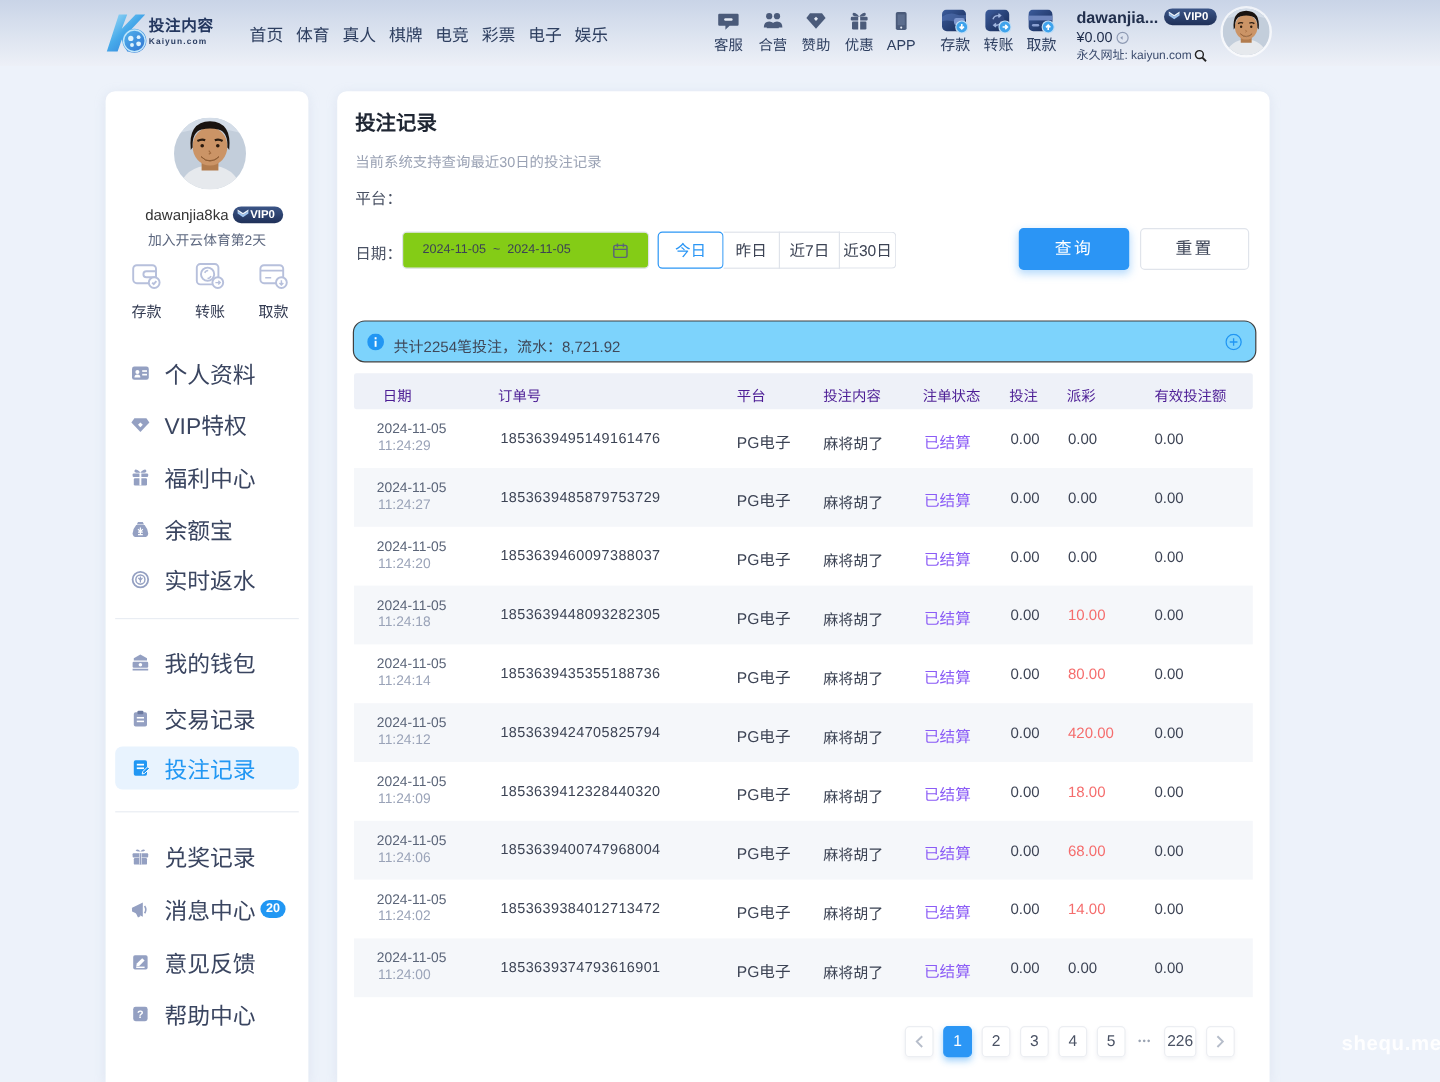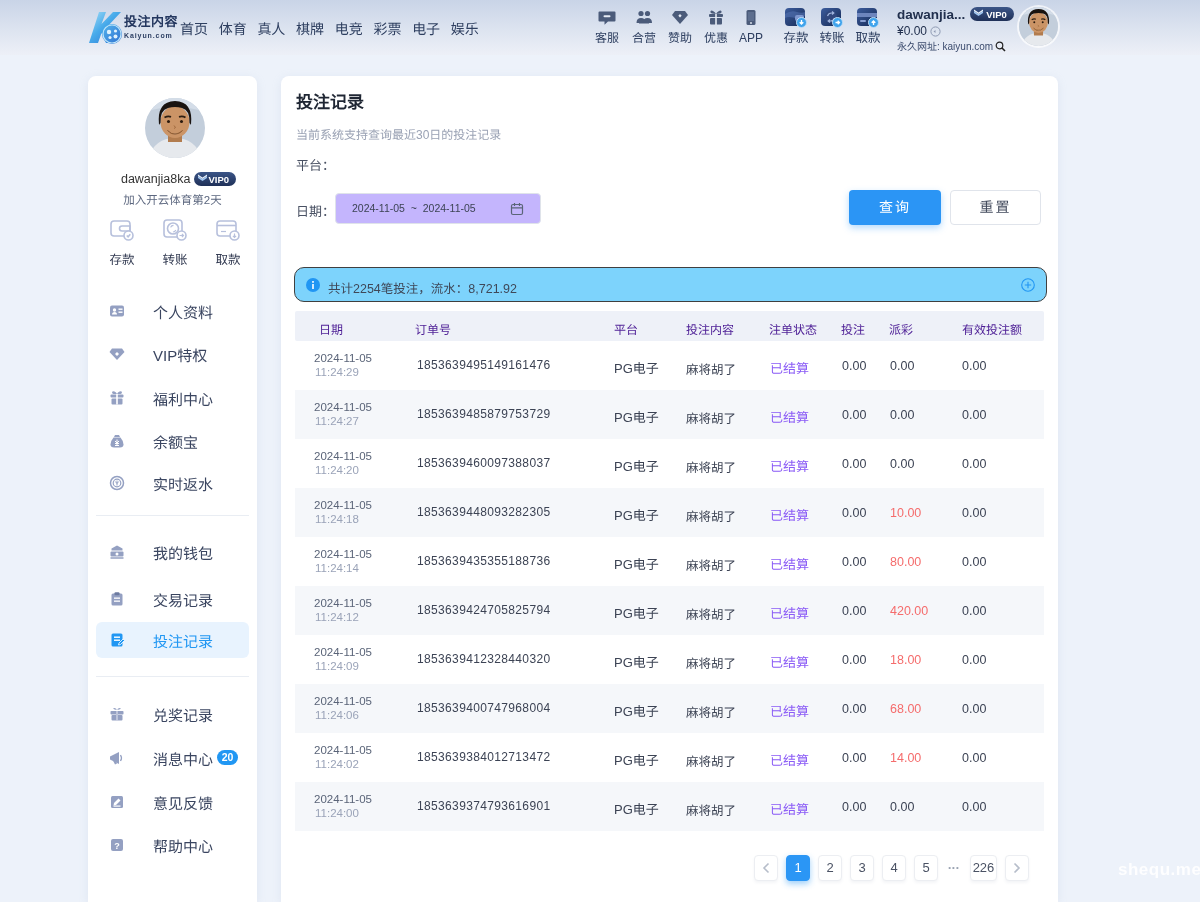--- a/index.html
+++ b/index.html
@@ -5,21 +5,21 @@
 <style>
 *{margin:0;padding:0;box-sizing:border-box}
 html,body{width:1200px;height:902px;overflow:hidden}
 body{position:relative;background:#edf2fa;font-family:"Liberation Sans",sans-serif;color:#333}
 
 #hdr{position:absolute;left:0;top:0;width:1200px;height:55px;background:linear-gradient(180deg,#c9d4e7 0%,#dde4f0 55%,#edf0f7 100%)}
 #logo{position:absolute;left:86px;top:10px;width:100px;height:36px}
 #logotx{position:absolute;left:124px;top:15px;line-height:1}
 #logotx .l1{font-size:13px;font-weight:bold;color:#24375f;letter-spacing:.5px}
 #logotx .l2{font-size:7px;font-weight:bold;color:#2c3f63;letter-spacing:.9px;margin-top:4px}
-#nav{position:absolute;left:180px;top:0;height:55px;display:flex;align-items:center}
+#nav{position:absolute;left:208px;top:0;height:55px;display:flex;align-items:center}
 #nav span{font-size:14px;color:#2e3f60;margin-right:10.7px;white-space:nowrap}
 .hic{position:absolute;top:9px;width:36px;text-align:center}
 .hic svg{display:block;margin:0 auto;height:17px}
 .hic .lb{display:block;margin-top:6px;font-size:12px;color:#2e3f60;white-space:nowrap;line-height:1}
 .mic{position:absolute;top:8px;width:40px;text-align:center}
 .mic .ic{position:relative;display:block;width:22px;height:20px;margin:0 auto}
 .mic .lb{display:block;margin-top:4px;font-size:12.5px;color:#2e3f60;white-space:nowrap;line-height:1}
 #uinfo{position:absolute;left:897px;top:7px;line-height:1}
 #uname{font-size:13.5px;font-weight:bold;color:#22304e;display:flex;align-items:center;line-height:13px}
 #vipb{display:inline-flex;align-items:center;margin-left:5px;background:linear-gradient(180deg,#3b5587,#1f3058);border-radius:8px;height:14px;padding:0 7px 0 3px;color:#fff;font-size:9.5px;font-weight:bold}
@@ -35,32 +35,32 @@
 #sava{position:absolute;left:57px;top:22px;width:60px;height:60px}
 #sname{position:absolute;left:6px;top:96px;width:169px;text-align:center;font-size:12.5px;color:#333;display:flex;align-items:center;justify-content:center}
 #sname b{font-weight:normal}
 #sname .vip2{display:inline-flex;align-items:center;margin-left:4px;background:linear-gradient(180deg,#3b5587,#1f3058);border-radius:8px;height:14px;padding:0 7px 0 3px;color:#fff;font-size:9.5px;font-weight:bold}
 #sjoin{position:absolute;left:0;top:115px;width:169px;text-align:center;font-size:11.5px;color:#5c677f}
 .sic{position:absolute;top:141px;width:56px;text-align:center}
 .sic svg{display:block;margin:0 auto}
 .sic .lb{display:block;margin-top:6px;font-size:12.5px;color:#333b52}
 .mrow{position:absolute;left:8px;width:153px;height:36px;display:flex;align-items:center;border-radius:6px}
 .mrow svg{margin-left:13px;flex:none}
-.mrow .tx{margin-left:28px;font-size:15px;color:#3a4560}
+.mrow .tx{margin-left:12px;font-size:19px;color:#3a4560}
 .mrow.sel{background:#e8f3fe}
 .mrow.sel .tx{color:#2197f3}
 .sdiv{position:absolute;left:8px;width:153px;height:1px;background:#e9edf3}
 .badge{position:absolute;left:126px;background:#2197f3;color:#fff;font-size:10.5px;border-radius:8px;height:15px;min-width:21px;line-height:15px;text-align:center;font-weight:bold}
 
 #title{position:absolute;left:15px;top:12px;font-size:17px;font-weight:bold;color:#1f2633}
 #subtitle{position:absolute;left:15px;top:49px;font-size:12px;color:#9aa2b4}
 .flabel{position:absolute;left:15px;font-size:13px;color:#4a5264}
 #selbox{position:absolute;left:51px;top:71px;width:218px;height:30px;border:1px solid #dfe3ea;border-radius:4px;background:#fff;font-size:13px;color:#3c4354;line-height:28px;padding-left:15px}
 #selbox .chev{position:absolute;right:12px;top:9px}
-#datebox{position:absolute;left:54px;top:117px;width:206px;height:31px;border:1px solid #dfe3ea;border-radius:4px;background:#c4b5fd;font-size:10.5px;color:#3c4354;line-height:29px;text-align:left;padding-left:16px;letter-spacing:0}
+#datebox{position:absolute;left:54px;top:117px;width:206px;height:31px;border:1px solid #dfe3ea;border-radius:4px;background:#84cc16;font-size:10.5px;color:#3c4354;line-height:29px;text-align:left;padding-left:16px;letter-spacing:0}
 #datebox svg{position:absolute;right:16px;top:8px}
 #seg{position:absolute;left:267px;top:117px;height:31px;display:flex}
 #seg .sg{height:31px;line-height:29px;text-align:center;font-size:13px;color:#3c4354;background:#fff;border:1px solid #dfe3ea;border-left:none}
 #seg .sg.last{border-radius:0 4px 4px 0}
 #seg .sg.act{border:1px solid #2b96f5;color:#2b96f5;border-radius:4px}
 .btn{position:absolute;top:114px;height:35px;border-radius:4px;font-size:14px;text-align:center;line-height:35px;letter-spacing:2px}
 #bq{left:568px;width:92px;background:#2b95f5;color:#fff;box-shadow:0 3px 7px rgba(43,150,245,.35)}
 #br2{left:669px;width:91px;background:#fff;border:1px solid #e0e4eb;color:#424a5c;line-height:33px}
 #infobar{position:absolute;left:13px;top:191px;width:753px;height:35px;border:1px solid #404040;border-radius:10px;background:#7dd3fc}
 #infobar .ii{position:absolute;left:11px;top:10px}
@@ -406,20 +406,26 @@
   <div id="title">投注记录</div>
   <div id="subtitle">当前系统支持查询最近30日的投注记录</div>
   <div class="flabel" style="top:79px">平台：</div>
   <div class="flabel" style="top:125px">日期：</div>
   <div id="datebox">2024-11-05&nbsp; ~ &nbsp;2024-11-05<svg width="14" height="14" viewBox="0 0 14 14">
         <g fill="none" stroke="#5a6478" stroke-width="1.2">
           <rect x="1.5" y="2.5" width="11" height="10" rx="1.5"></rect>
           <path d="M1.5 5.8 h11 M4.5 1 v3 M9.5 1 v3"></path>
         </g>
       </svg></div>
+  <div id="seg">
+    <span class="sg act" style="width:55px">今日</span>
+    <span class="sg" style="width:47px">昨日</span>
+    <span class="sg" style="width:50px">近7日</span>
+    <span class="sg last" style="width:47px">近30日</span>
+  </div>
   <div class="btn" id="bq">查询</div>
   <div class="btn" id="br2">重置</div>
   <div id="infobar">
     <span class="ii"><svg width="14" height="14" viewBox="0 0 14 14">
           <circle cx="7" cy="7" r="7" fill="#2196f3"></circle>
           <rect x="6.2" y="3" width="1.6" height="1.8" fill="#fff"></rect>
           <rect x="6.2" y="6" width="1.6" height="5" fill="#fff"></rect>
         </svg></span>
     <span class="it">共计2254笔投注，流水：8,721.92</span>
     <span class="ip"><svg width="14" height="14" viewBox="0 0 14 14">

